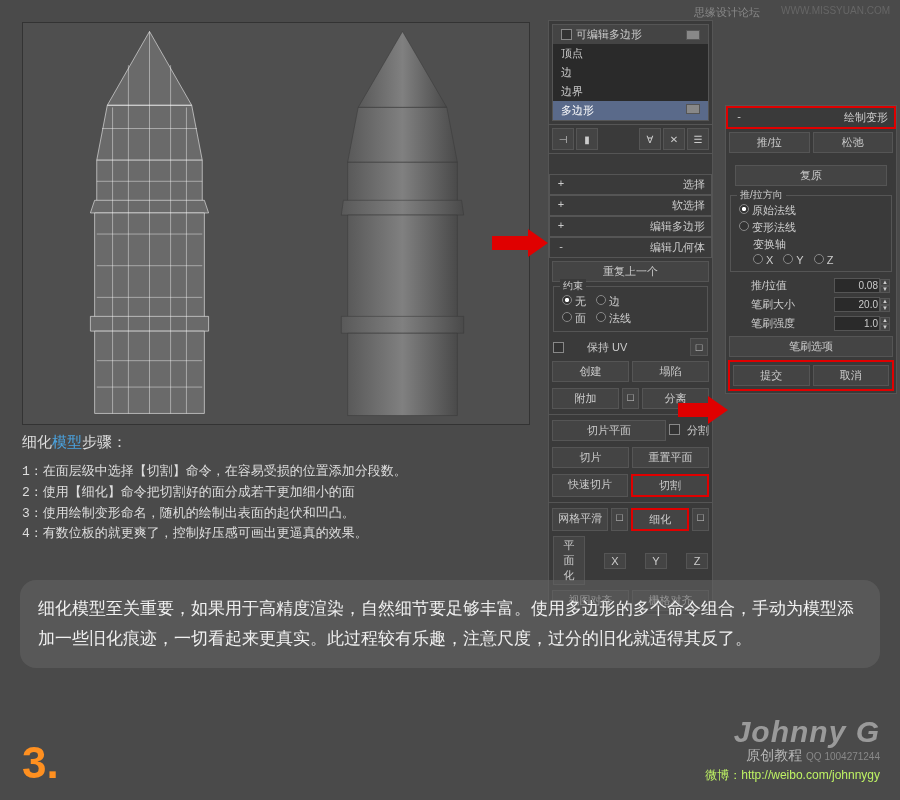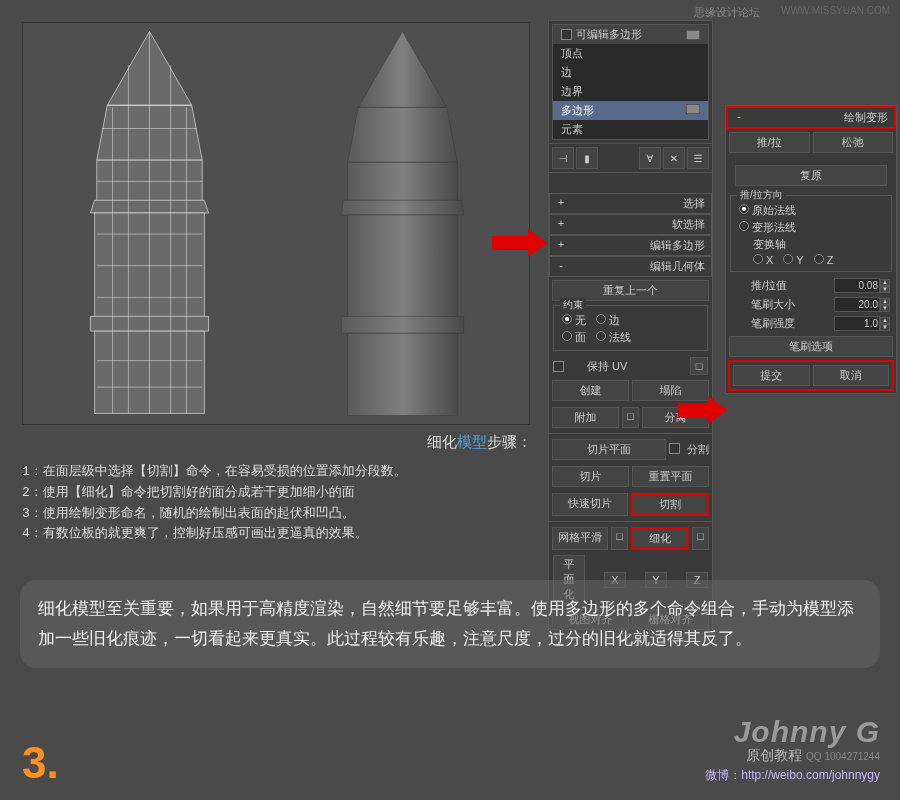--- a/index.html
+++ b/index.html
@@ -42,33 +42,33 @@
 .spinner-row .lbl { flex: 1; margin-left: 19px; }
 .spinner { width: 46px; background: #2a2a2a; border: 1px solid #555; color: #ccc; font-size: 10px; padding: 1px 1px; text-align: right; }
 .spinner-arrows { width: 10px; display: flex; flex-direction: column; }
 .spinner-arrows span { height: 7px; background: #444; border: 1px solid #555; font-size: 6px; line-height: 5px; text-align: center; }
 
 .hl-red { border: 2px solid #e00000 !important; }
 .arrow-body { position: absolute; background: #e00000; height: 14px; }
 .arrow-head { position: absolute; width: 0; height: 0; border-top: 14px solid transparent; border-bottom: 14px solid transparent; border-left: 20px solid #e00000; }
 
 .instructions { position: absolute; top: 430px; left: 22px; width: 510px; font-size: 14px; line-height: 1.6; color: #dedede; }
-.instructions .title { font-size: 15px; margin-bottom: 8px; text-align: right; }
+.instructions .title { font-size: 15px; margin-bottom: 8px; }
 .instructions .hl { color: #4aa3e0; }
 .instructions ol { list-style: none; font-family: Liberation Mono, monospace; }
 .instructions li { font-size: 13px; }
 
 .summary-box { position: absolute; top: 580px; left: 20px; width: 860px; background: rgba(100,100,100,0.55); border-radius: 16px; padding: 14px 18px; font-size: 17px; line-height: 1.75; color: #f0f0f0; }
 
 .step-number { position: absolute; bottom: 12px; left: 22px; font-size: 44px; font-weight: 900; color: #ff9020; font-family: Arial Black, sans-serif; }
 .signature { position: absolute; bottom: 16px; right: 20px; text-align: right; }
 .sig-name { font-size: 30px; font-weight: bold; font-style: italic; color: #9a9a9a; font-family: Arial, sans-serif; letter-spacing: 1px; margin-top: 44px; }
 .sig-sub { font-size: 14px; color: #b8b8b8; margin-top: -2px; }
 .sig-qq { font-size: 10px; color: #888; }
-.sig-weibo { font-size: 12px; color: #c4b5fd; margin-top: 2px; }
+.sig-weibo { font-size: 12px; color: #bef264; margin-top: 2px; }
 
 .divider-row { border-top: 1px solid #555; height: 1px; margin: 2px 0; }
 .small-row { display: flex; padding: 2px 4px; gap: 19px; align-items: center; font-size: 11px; }
 .small-btn-group .btn { padding: 1px 5px; flex: 0 0 auto; width: 22px; }
 </style>
 </head>
 <body>
 
 <div class="header-text">思缘设计论坛</div>
 <div class="header-url">WWW.MISSYUAN.COM</div>
@@ -129,21 +129,20 @@
       <span>可编辑多边形</span>
       <span class="color-swatch"></span>
     </div>
     <div class="subobj-item">顶点</div>
     <div class="subobj-item">边</div>
     <div class="subobj-item">边界</div>
     <div class="subobj-item selected">
       <span>多边形</span>
       <span class="color-swatch" style="float:right;margin-top:1px"></span>
     </div>
-    <div class="subobj-item">元素</div>
   </div>
 
   <div class="toolbar-row">
     <div class="tool-icon">⊣</div>
     <div class="tool-icon">▮</div>
     <div style="flex:1"></div>
     <div class="tool-icon">∀</div>
     <div class="tool-icon">✕</div>
     <div class="tool-icon">☰</div>
   </div>

